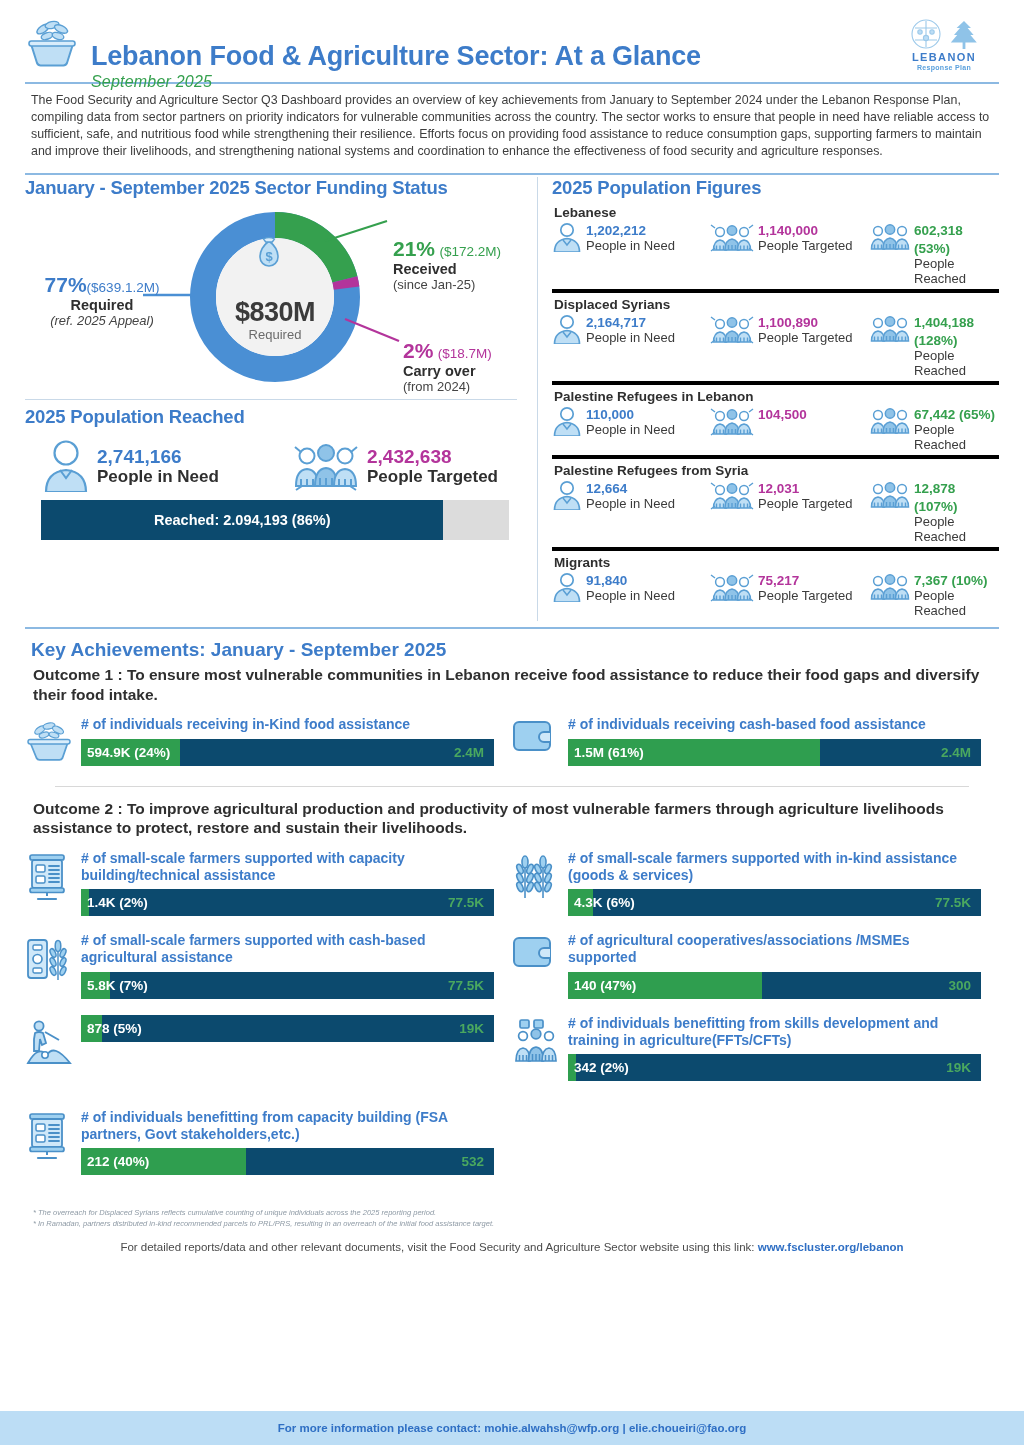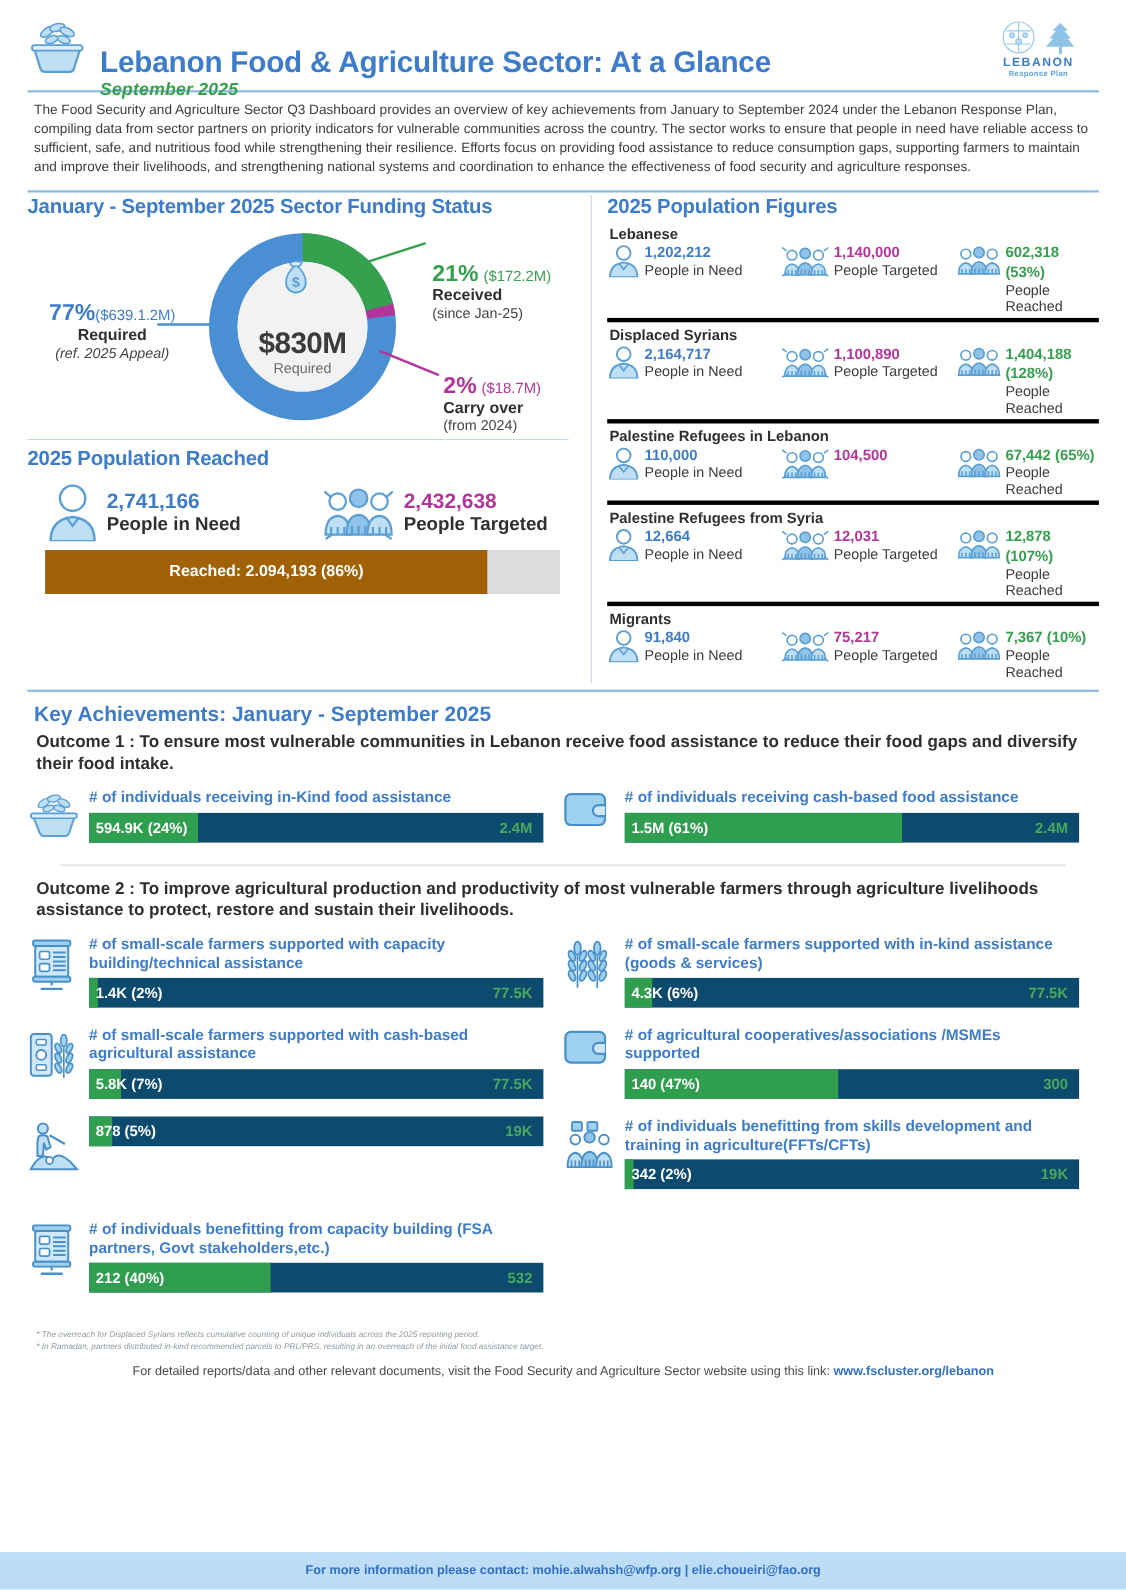--- a/index.html
+++ b/index.html
@@ -15,21 +15,21 @@
 
   
   .header { display: flex; align-items: flex-start; padding-top: 14px; height: 78px; }
   .header-logo-left { width: 58px; flex: 0 0 58px; padding-top: 2px; }
   .header-titles { flex: 1; padding-left: 8px; margin-top: 28px; }
   .main-title {
     font-size: 27px; font-weight: bold; color: #3d7cc9;
     letter-spacing: -0.2px; line-height: 1.05;
   }
   .sub-title {
-    font-size: 16px; font-weight: bold; font-style: italic;
+    font-size: 16px; font-weight: normal; font-style: italic;
     color: #35a04e; margin-top: 3px; letter-spacing: 0.2px;
   }
   .header-logo-right { width: 110px; flex: 0 0 110px; text-align: center; padding-top: 4px; }
   .lrp-text { font-size: 11px; font-weight: bold; color: #3d7cc9; letter-spacing: 1.4px; line-height: 1.05; }
   .lrp-sub { font-size: 7px; font-weight: bold; color: #5aa0dd; letter-spacing: 0.3px; }
 
   .rule-blue { height: 2px; background: #8cb9e2; margin: 4px 0 0 0; }
   .rule-thin { height: 1px; background: #c9d9e8; }
 
   
@@ -78,21 +78,21 @@
   .pop-stat .figs { margin-left: 8px; }
   .pop-stat .num { font-size: 19px; font-weight: bold; line-height: 1.1; }
   .pop-stat .cap { font-size: 17px; font-weight: bold; color: #2f2f2f; line-height: 1.1; }
   .num-blue { color: #3d7cc9; }
   .num-pink { color: #b3349b; }
   .pop-bar {
     margin: 4px 16px 0 16px; height: 40px; background: #dcdcdc;
     position: relative; overflow: hidden;
   }
   .pop-bar-fill {
-    position: absolute; left: 0; top: 0; bottom: 0; background: #a16207;
+    position: absolute; left: 0; top: 0; bottom: 0; background: #0c4a6e;
     display: flex; align-items: center; justify-content: center;
   }
   .pop-bar-fill span { color: #fff; font-size: 14.5px; font-weight: bold; }
 
   
   .popfig-group { padding: 1px 0 2px 0; }
   .popfig-group + .popfig-group { border-top: 4px solid #000000; }
   .popfig-title { font-size: 13.5px; font-weight: bold; color: #2f2f2f; margin: 3px 0 1px 2px; }
   .popfig-row { display: flex; align-items: flex-start; }
   .popfig-cell { display: flex; align-items: flex-start; }

